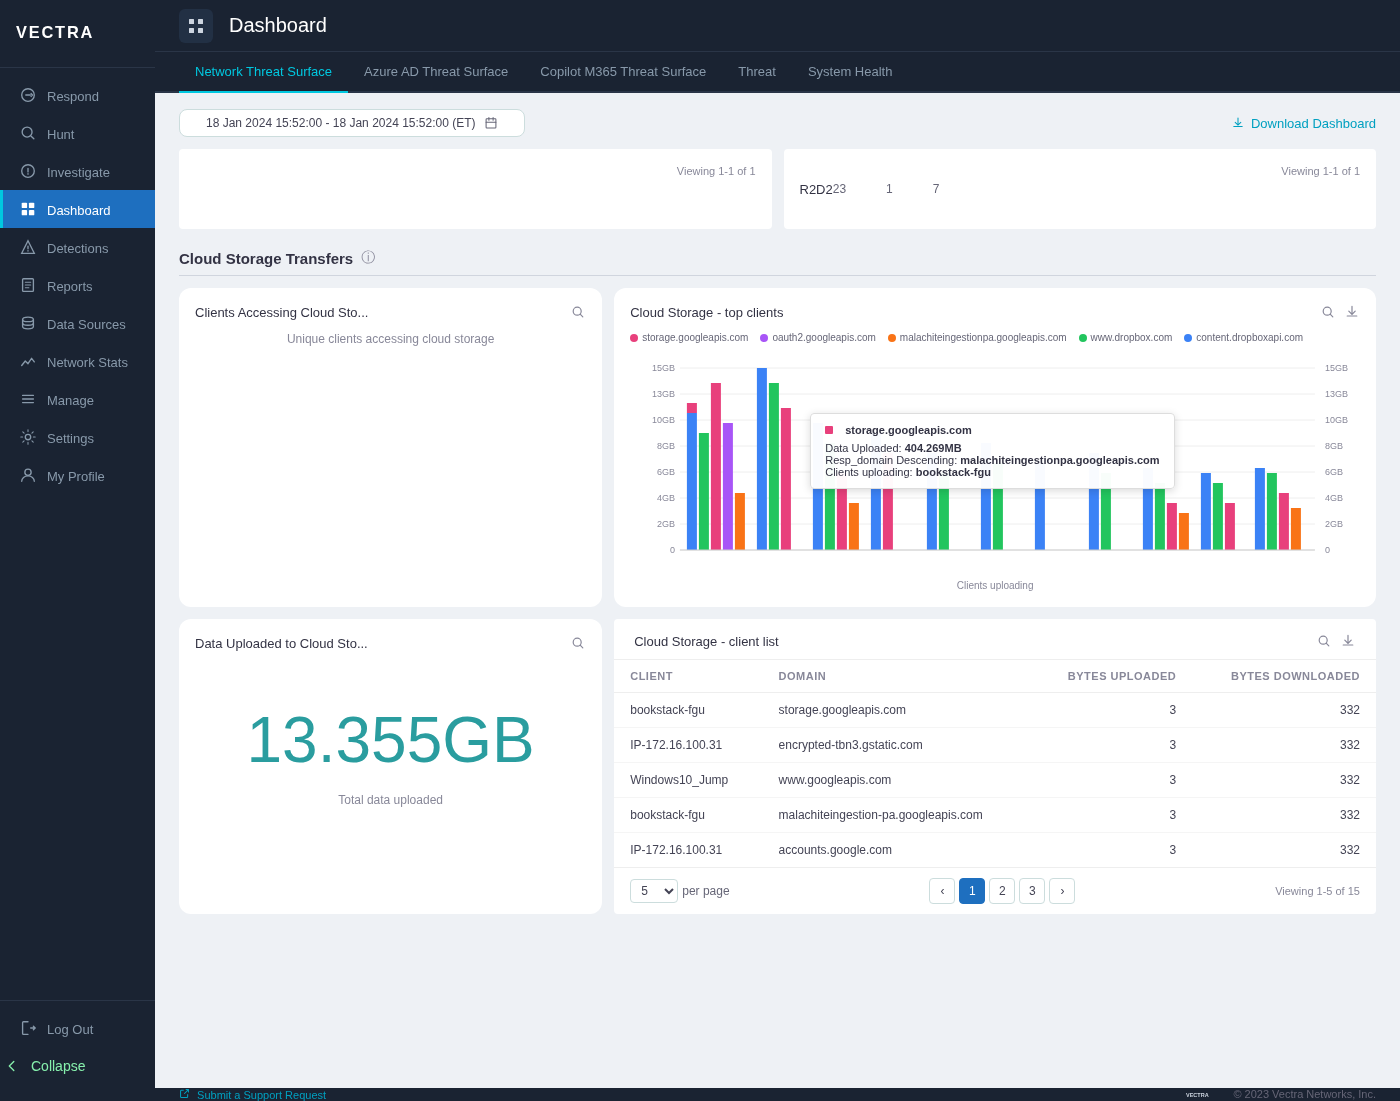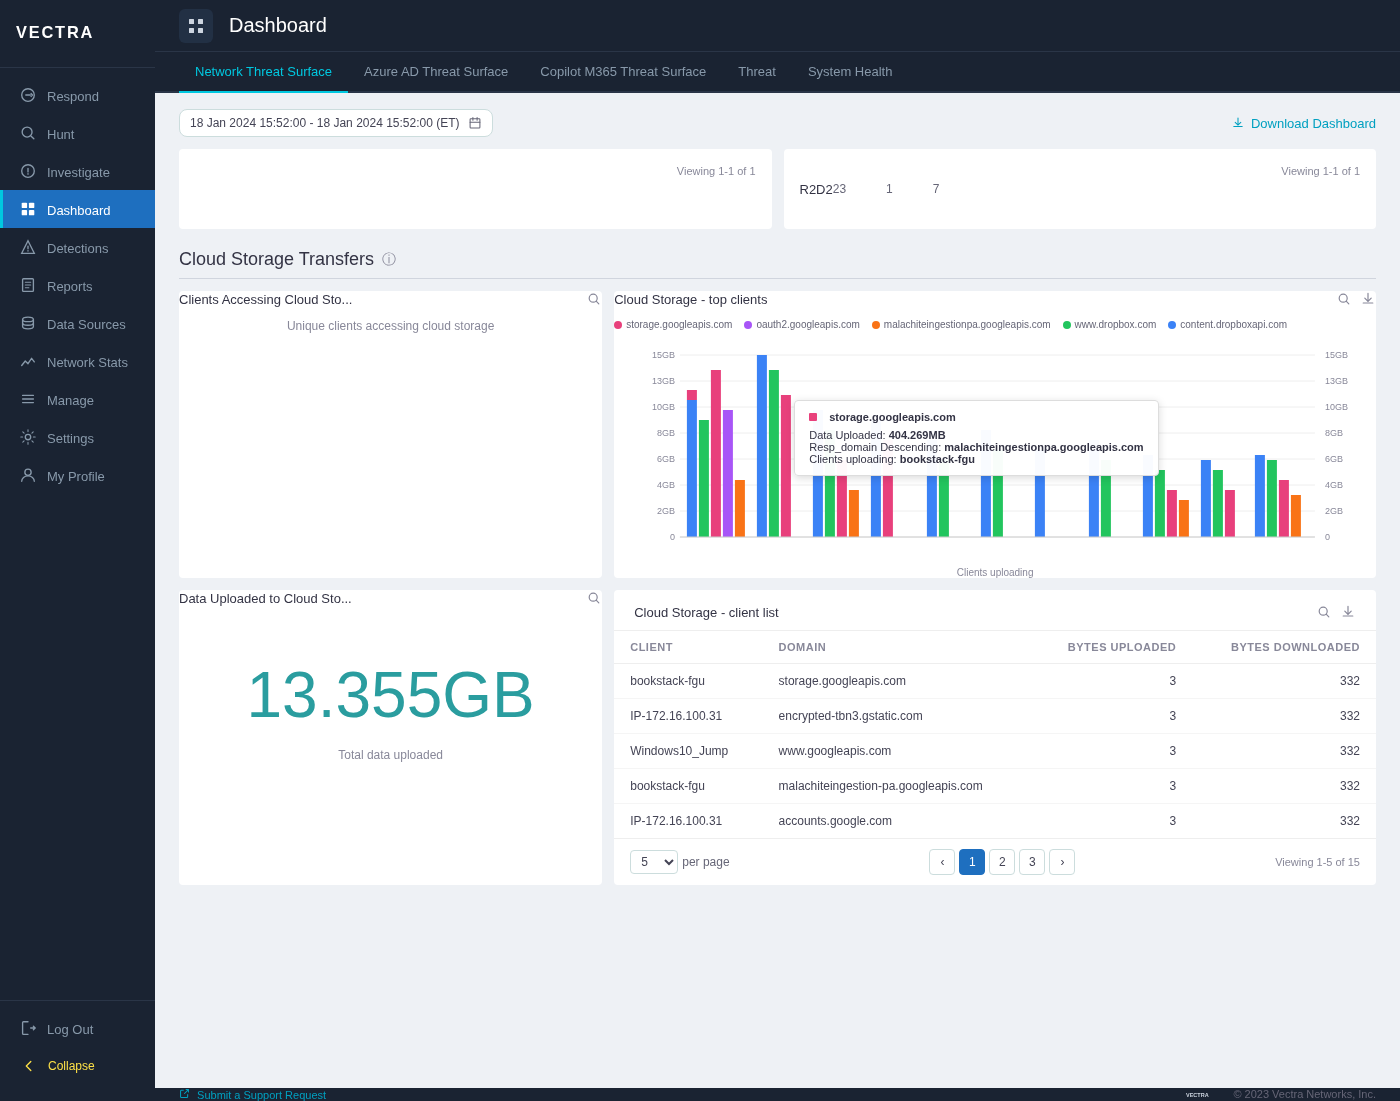--- a/index.html
+++ b/index.html
@@ -7,56 +7,56 @@
 
     
     .sidebar { width: 155px; background: #1a2332; display: flex; flex-direction: column; flex-shrink: 0; padding-top: 0; }
     .sidebar-logo { padding: 18px 16px; border-bottom: 1px solid #2a3547; }
     .sidebar-logo svg { width: 100px; height: 28px; }
     .sidebar-nav { flex: 1; padding: 8px 0; }
     .nav-item { display: flex; align-items: flex-end; gap: 10px; padding: 10px 16px; cursor: pointer; color: #8899aa; font-size: 13px; border-left: 3px solid transparent; }
     .nav-item.active { background: #1e6fbf; color: #fff; border-left: 3px solid #00c8e0; }
     .nav-icon { width: 18px; height: 18px; flex-shrink: 0; }
     .sidebar-bottom { padding: 8px 0 16px; border-top: 1px solid #2a3547; }
-    .collapse-btn { display: flex; align-items: center; gap: 10px; padding: 10px 20px; cursor: pointer; color: #fde047; font-size: 12px; }
+    .collapse-btn { display: flex; align-items: center; gap: 10px; padding: 10px 3px; cursor: pointer; color: #86efac; font-size: 14px; }
 
     
     .main { flex: 1; display: flex; flex-direction: column; background: #f0f2f5; overflow: hidden; }
 
     
     .topbar { background: #1a2332; padding: 0 24px; display: flex; align-items: center; gap: 16px; height: 52px; flex-shrink: 0; border-bottom: 1px solid #2a3547; }
     .topbar-icon { width: 34px; height: 34px; background: #223044; border-radius: 6px; display: flex; align-items: center; justify-content: center; color: #cdd5e0; font-size: 16px; }
     .topbar-title { color: #fff; font-size: 20px; font-weight: 400; }
 
     
     .nav-tabs { background: #1a2332; display: flex; gap: 0; padding: 0 24px; flex-shrink: 0; border-bottom: 2px solid #2a3547; }
     .tab { padding: 12px 16px; color: #8899aa; font-size: 13px; cursor: pointer; border-bottom: 2px solid transparent; margin-bottom: -2px; }
     .tab.active { color: #00c8e0; border-bottom: 2px solid #00c8e0; }
 
     
     .content { flex: 1; overflow-y: auto; padding: 16px 24px; background: #eef1f5; }
 
     
     .toolbar-row { display: flex; align-items: center; justify-content: space-between; margin-bottom: 12px; }
-    .date-picker { background: #fff; border: 1px solid #cdd; border-radius: 8px; padding: 6px 10px; display: flex; align-items: center; gap: 8px; font-size: 12px; color: #445; cursor: pointer; }
+    .date-picker { background: #fff; border: 1px solid #cdd; border-radius: 8px; padding: 6px 26px; display: flex; align-items: center; gap: 8px; font-size: 12px; color: #445; cursor: pointer; }
     .download-btn { display: flex; align-items: center; gap: 6px; color: #00a0c0; font-size: 13px; cursor: pointer; }
 
     
     .summary-row { display: grid; grid-template-columns: 1fr 1fr; gap: 12px; margin-bottom: 12px; }
     .summary-card { background: #fff; border-radius: 4px; padding: 16px; min-height: 80px; font-size: 12px; color: #667; display: flex; flex-direction: row; justify-content: space-between; }
     .viewing-text { font-size: 11px; color: #889; text-align: right; }
 
     
     .section-header { display: flex; align-items: center; gap: 8px; padding: 8px 0; border-bottom: 1px solid #d0d5de; margin-bottom: 12px; }
-    .section-title { font-size: 18px; font-weight: 400; color: #334; }
+    .section-title { font-size: 15px; font-weight: 700; color: #334; }
     .info-icon { color: #889; cursor: pointer; font-size: 14px; }
 
     
     .chart-grid { display: grid; grid-template-columns: 1fr 1.8fr; gap: 12px; margin-bottom: 12px; }
-    .card { background: #fff; border-radius: 4px; }
+    .card { background: #fff; border-radius: 12px; padding: 16px; }
     .card-title { font-size: 13px; font-weight: 500; color: #334; margin-bottom: 12px; display: flex; align-items: center; justify-content: space-between; }
     .card-actions { display: flex; gap: 8px; }
     .card-icon-btn { color: #889; cursor: pointer; font-size: 14px; }
 
     
     .big-number { font-size: 72px; font-weight: 300; color: #2a9d9f; text-align: center; padding: 40px 0 16px; }
     .big-number-label { text-align: center; font-size: 12px; color: #889; }
 
     .big-gb { font-size: 64px; font-weight: 300; color: #2a9d9f; text-align: center; padding: 40px 0 16px; }
     .chart-legend { display: flex; flex-wrap: wrap; gap: 12px; margin-bottom: 10px; font-size: 10px; color: #667; }

